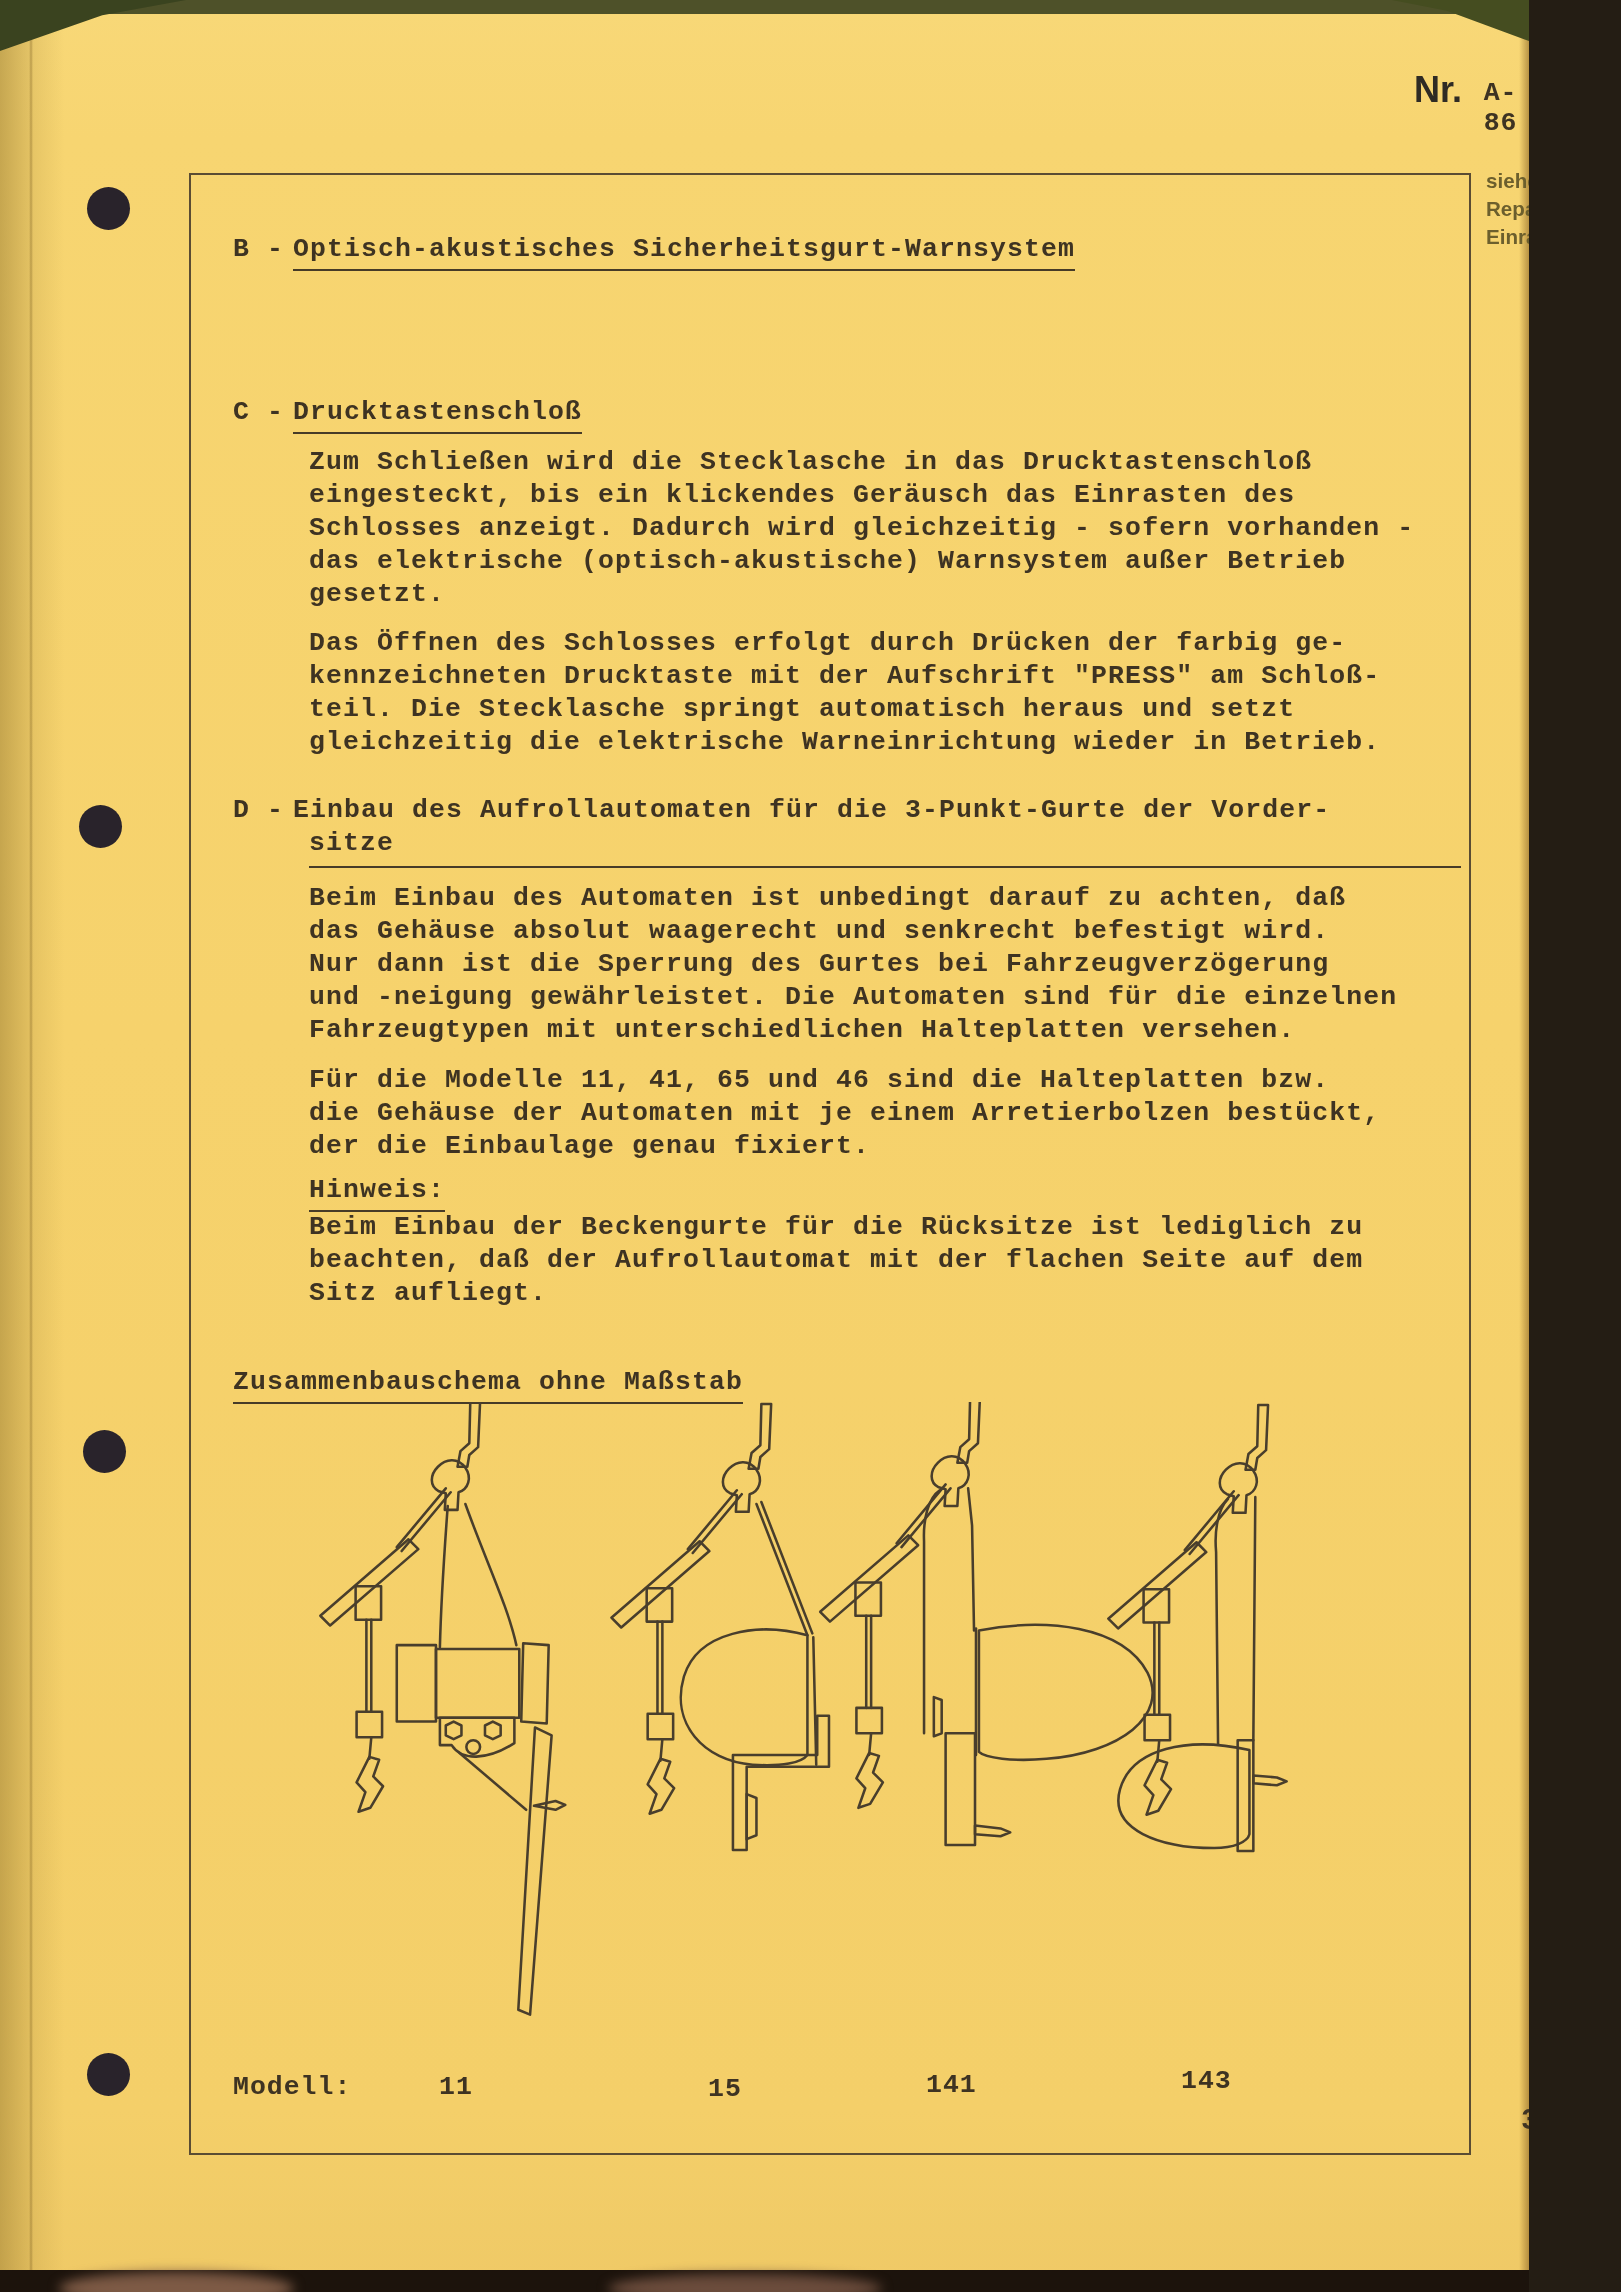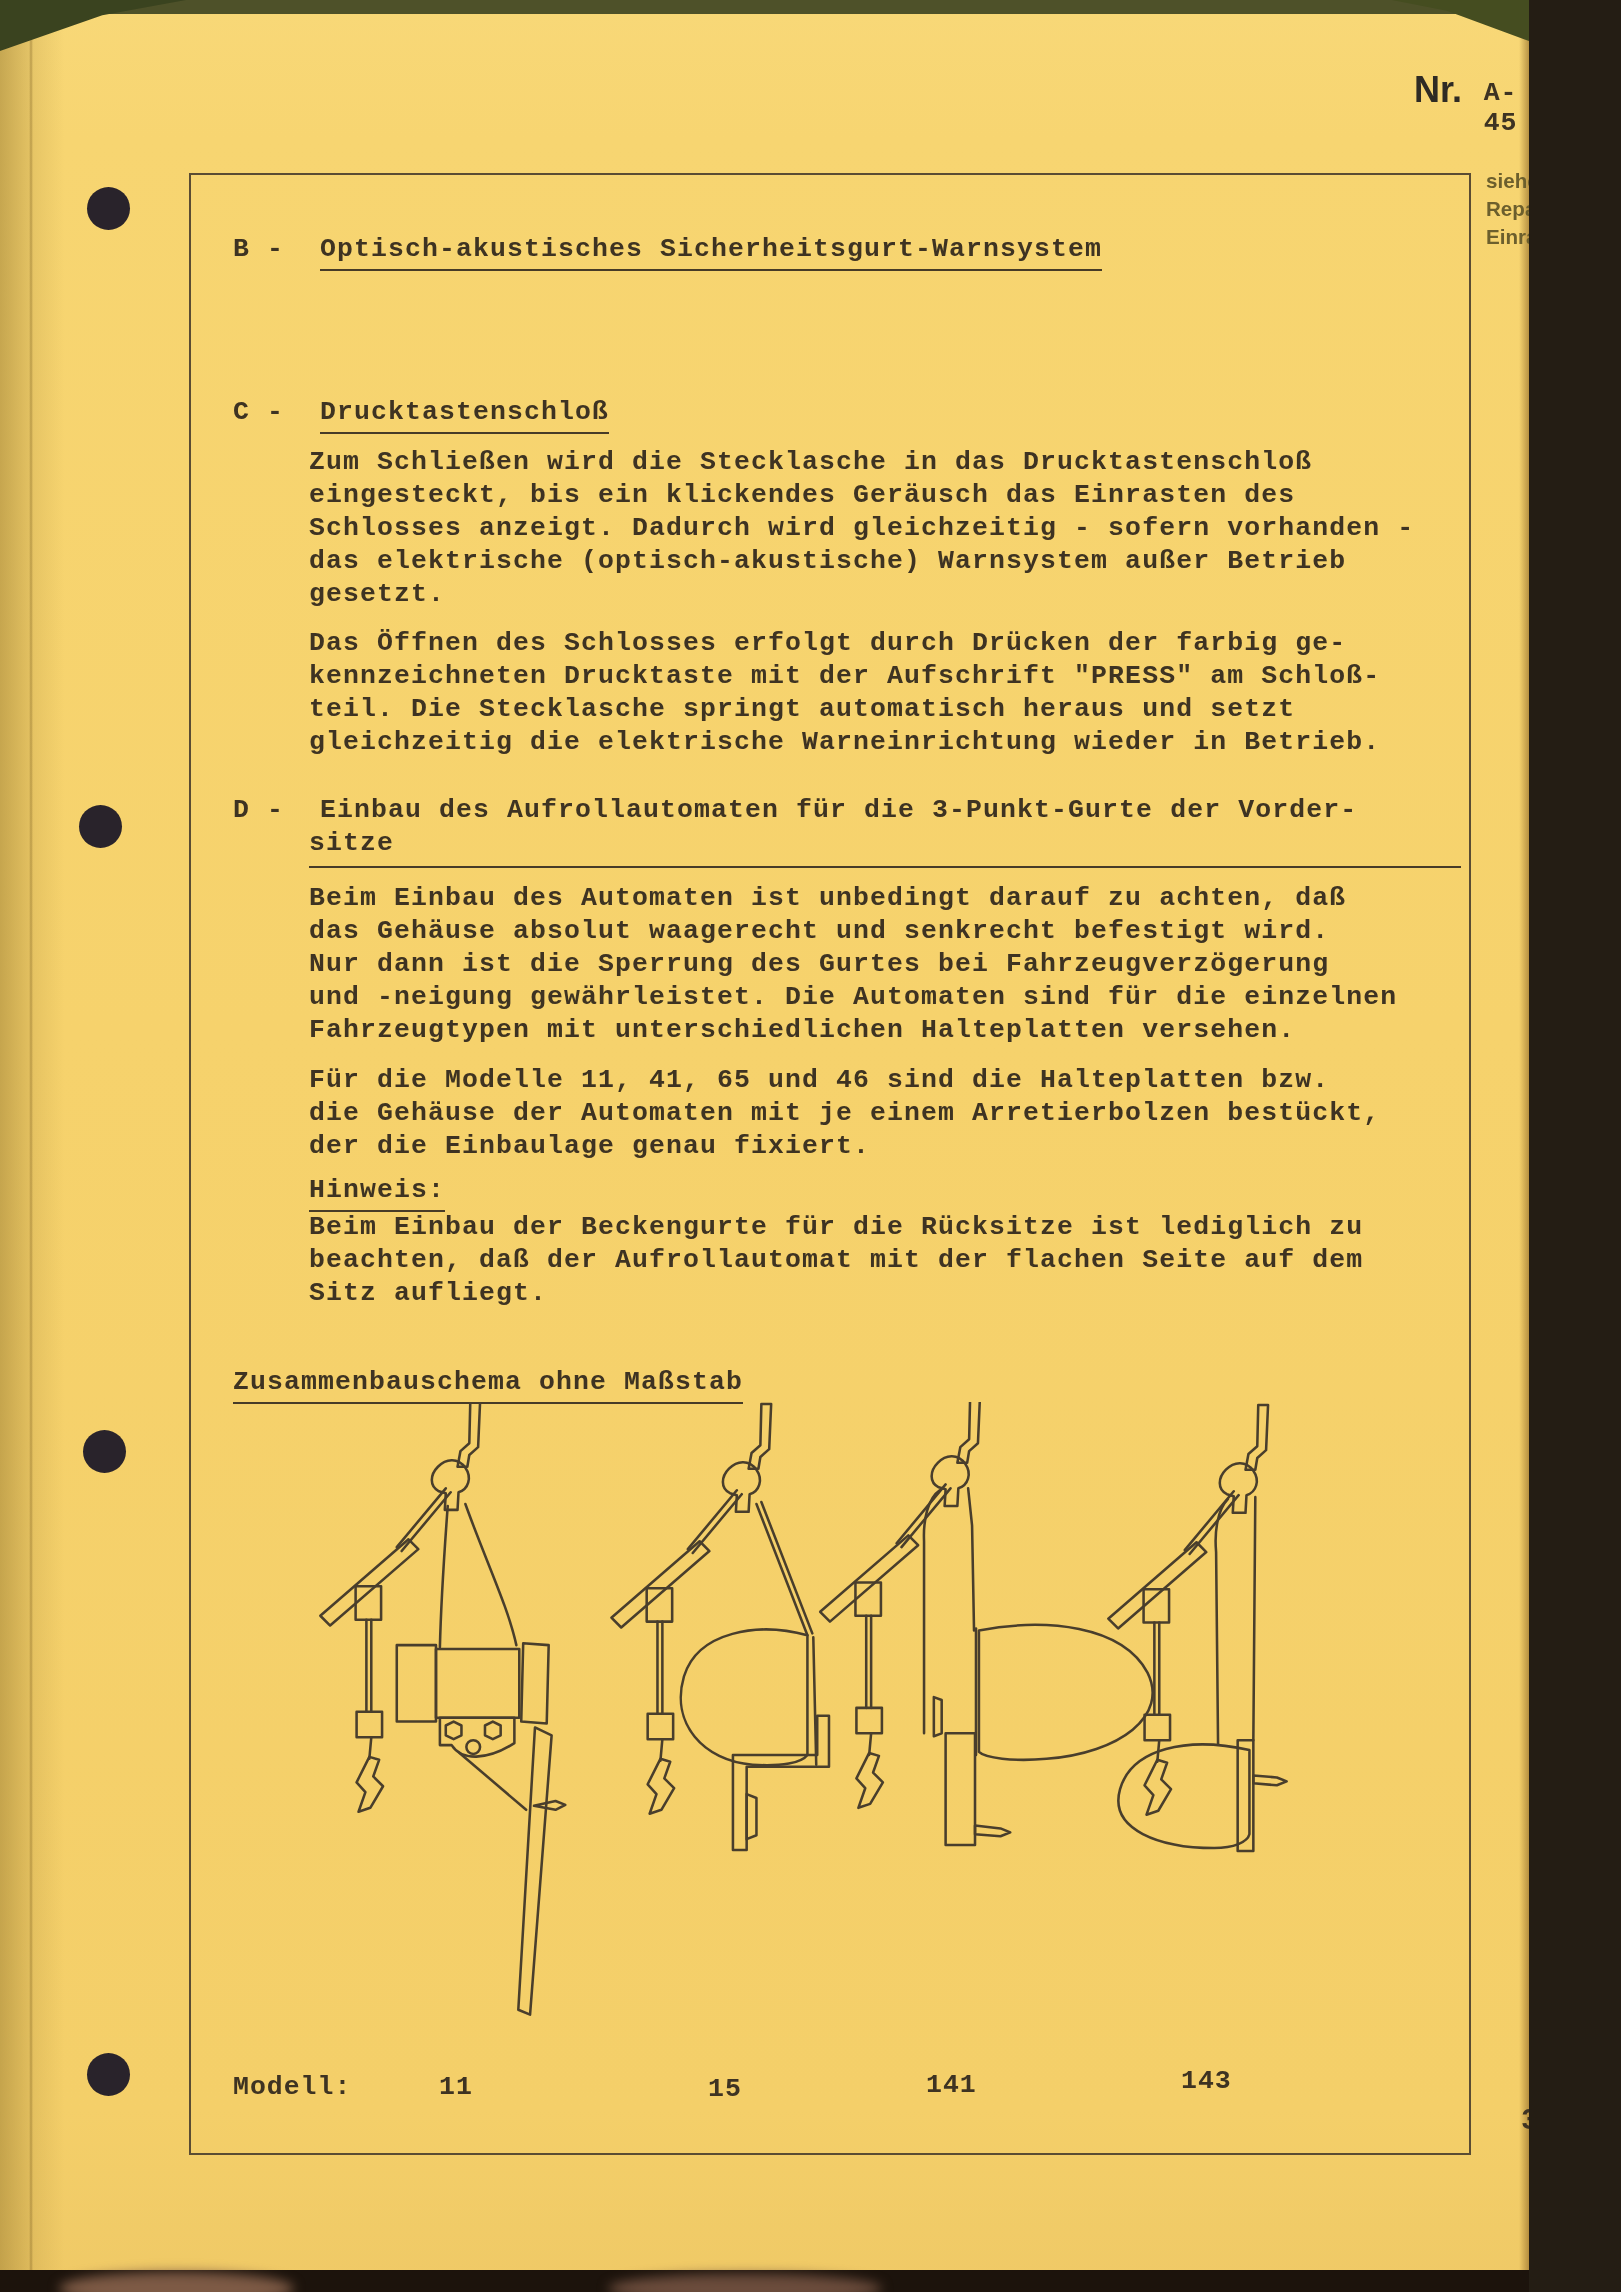--- a/index.html
+++ b/index.html
@@ -24,21 +24,21 @@
   .hole{position:absolute;width:43px;height:43px;border-radius:50%;background:#29232b;}
   .box{position:absolute;left:189px;top:173px;width:1278px;height:1978px;border:2px solid #5a4c33;}
   .docnum{position:absolute;left:1414px;top:69px;display:flex;align-items:flex-start;}
   .docnum .nr{font-family:"Liberation Sans",sans-serif;font-weight:bold;font-size:36px;color:#2f2b24;}
   .docnum .num{font-size:26.5px;font-weight:bold;margin-left:21.6px;margin-top:8.8px;letter-spacing:1px;}
   .margin-note{position:absolute;left:1486px;top:167px;width:127px;
                font-family:"Liberation Sans",sans-serif;font-size:20.6px;font-weight:600;
                line-height:28px;color:#6c5f2d;white-space:pre-line;}
   .t{position:absolute;font-size:26.5px;font-weight:bold;line-height:33px;letter-spacing:1.1px;white-space:pre-line;}
   .letter{left:233px;width:69px;}
-  .htxt{left:320px;}
+  .htxt{left:293px;}
   .para{left:309px;width:1161px;}
   .u{border-bottom:2.9px solid #473b27;padding-bottom:2.9px;display:inline-block;}
   .dline2{left:309px;width:1152px;border-bottom:2.9px solid #473b27;padding-bottom:6px;}
   .pgnum{position:absolute;left:1521px;top:2105px;font-size:29px;font-weight:bold;}
   .mrow{position:absolute;font-size:26.5px;font-weight:bold;letter-spacing:1px;}
   svg.diagrams{position:absolute;left:189px;top:1402px;}
   svg.diagrams path, svg.diagrams rect, svg.diagrams circle{
       fill:none;stroke:#493e2c;stroke-width:2.6;stroke-linejoin:round;stroke-linecap:round;}
 </style>
 </head>
@@ -56,21 +56,21 @@
   <div class="finger f1"></div>
   <div class="finger f2"></div>
 
   <div class="hole" style="left:87px;top:187px;"></div>
   <div class="hole" style="left:79px;top:805px;"></div>
   <div class="hole" style="left:83px;top:1430px;"></div>
   <div class="hole" style="left:87px;top:2053px;"></div>
 
   <div class="docnum">
     <span class="nr">Nr.</span>
-    <span class="num">A-45</span>
+    <span class="num">A-86</span>
   </div>
 
   <div class="margin-note">siehe
 Reparatur
 Einrasten</div>
 
   <div class="box"></div>
 
   <div class="t letter" style="top:233px;">B -</div>
   <div class="t htxt" style="top:233px;"><span class="u">Optisch-akustisches Sicherheitsgurt-Warnsystem</span></div>

